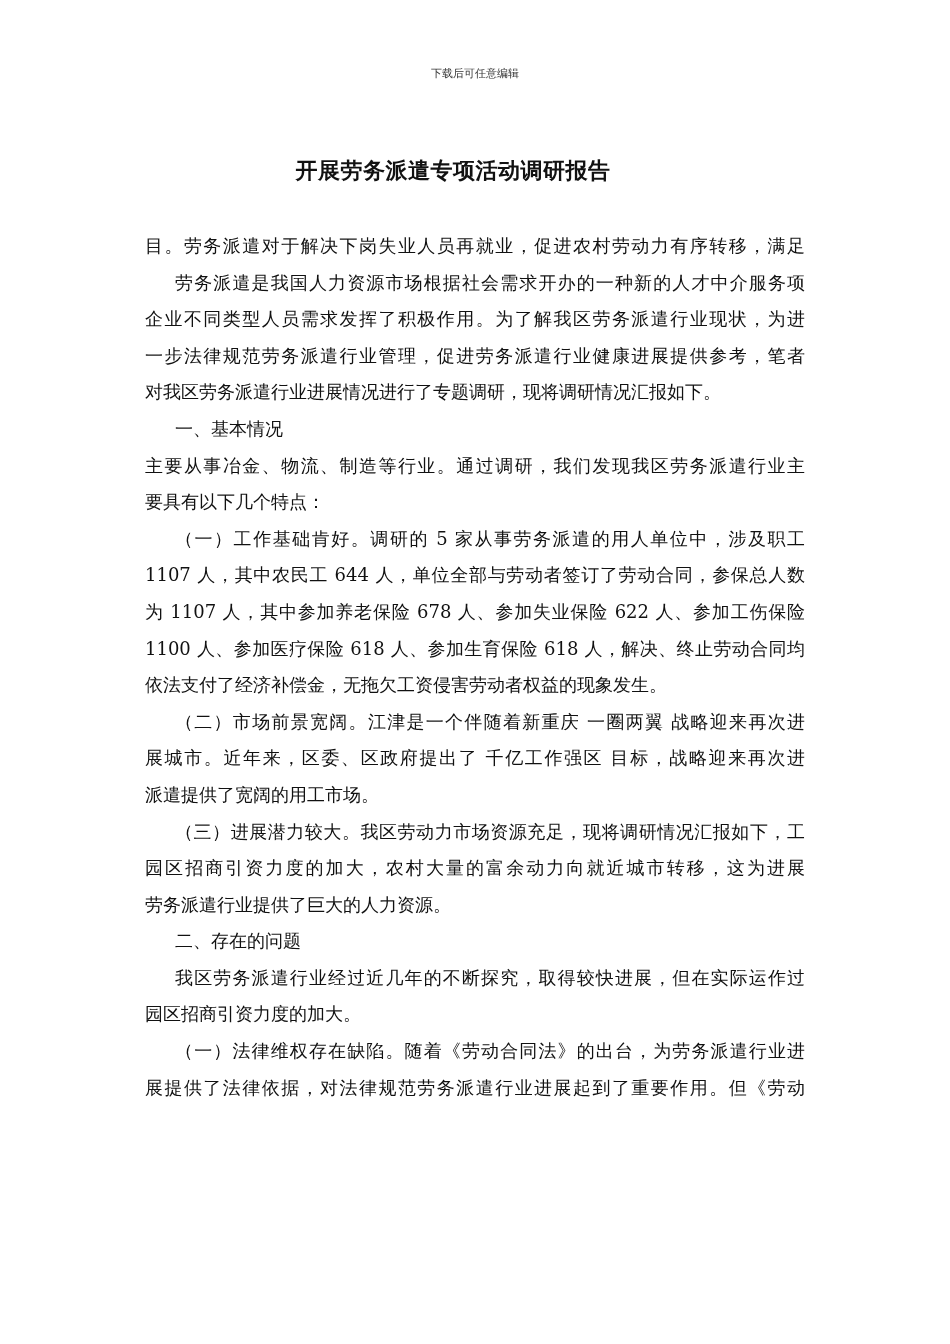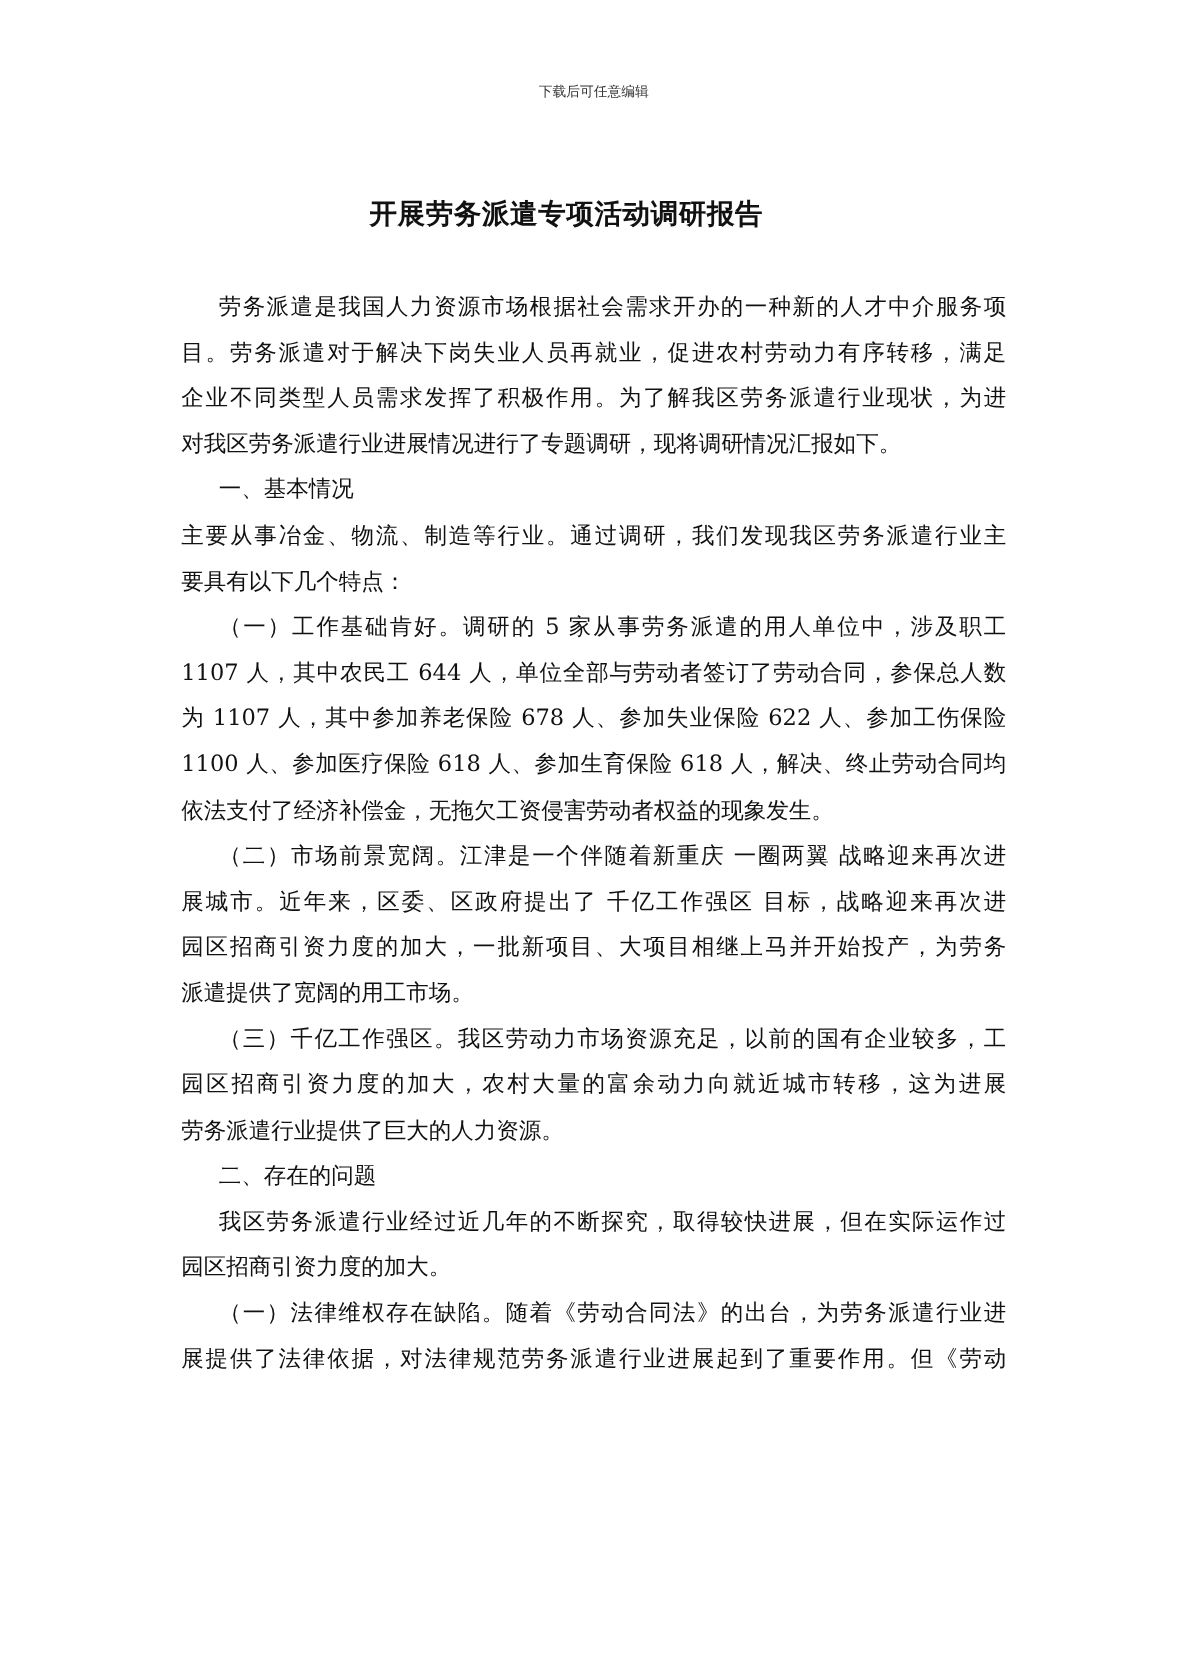--- a/index.html
+++ b/index.html
@@ -15,37 +15,37 @@
   .line.last { text-align-last: left; }
   .line.indent { padding-left: 30px; }
 </style>
 </head>
 <body>
 
 <div class="header-note">下载后可任意编辑</div>
 <div class="title">开展劳务派遣专项活动调研报告</div>
 
 <div class="body" id="doc-body">
+    <div class="line">目。劳务派遣对于解决下岗失业人员再就业，促进农村劳动力有序转移，满足</div>
     <div class="line indent">劳务派遣是我国人力资源市场根据社会需求开办的一种新的人才中介服务项</div>
-    <div class="line">目。劳务派遣对于解决下岗失业人员再就业，促进农村劳动力有序转移，满足</div>
     <div class="line">企业不同类型人员需求发挥了积极作用。为了解我区劳务派遣行业现状，为进</div>
+    <div class="line">一步法律规范劳务派遣行业管理，促进劳务派遣行业健康进展提供参考，笔者</div>
     <div class="line last">对我区劳务派遣行业进展情况进行了专题调研，现将调研情况汇报如下。</div>
     <div class="line indent last">一、基本情况</div>
     <div class="line">主要从事冶金、物流、制造等行业。通过调研，我们发现我区劳务派遣行业主</div>
     <div class="line last">要具有以下几个特点：</div>
     <div class="line indent">（一）工作基础肯好。调研的 5 家从事劳务派遣的用人单位中，涉及职工</div>
     <div class="line">1107 人，其中农民工 644 人，单位全部与劳动者签订了劳动合同，参保总人数</div>
     <div class="line">为 1107 人，其中参加养老保险 678 人、参加失业保险 622 人、参加工伤保险</div>
     <div class="line">1100 人、参加医疗保险 618 人、参加生育保险 618 人，解决、终止劳动合同均</div>
     <div class="line last">依法支付了经济补偿金，无拖欠工资侵害劳动者权益的现象发生。</div>
     <div class="line indent">（二）市场前景宽阔。江津是一个伴随着新重庆 一圈两翼 战略迎来再次进</div>
     <div class="line">展城市。近年来，区委、区政府提出了 千亿工作强区 目标，战略迎来再次进</div>
-    <div class="line">园区招商引资力度的加大，一批新项目、大项目相继上马并开始投产，为劳务</div>
     <div class="line last">派遣提供了宽阔的用工市场。</div>
-    <div class="line indent">（三）千亿工作强区。我区劳动力市场资源充足，以前的国有企业较多，工</div>
+    <div class="line indent">（三）进展潜力较大。我区劳动力市场资源充足，现将调研情况汇报如下，工</div>
     <div class="line">园区招商引资力度的加大，农村大量的富余动力向就近城市转移，这为进展</div>
     <div class="line last">劳务派遣行业提供了巨大的人力资源。</div>
     <div class="line indent last">二、存在的问题</div>
     <div class="line indent">我区劳务派遣行业经过近几年的不断探究，取得较快进展，但在实际运作过</div>
     <div class="line last">园区招商引资力度的加大。</div>
     <div class="line indent">（一）法律维权存在缺陷。随着《劳动合同法》的出台，为劳务派遣行业进</div>
     <div class="line">展提供了法律依据，对法律规范劳务派遣行业进展起到了重要作用。但《劳动</div>
   </div>
 
 </body></html>

